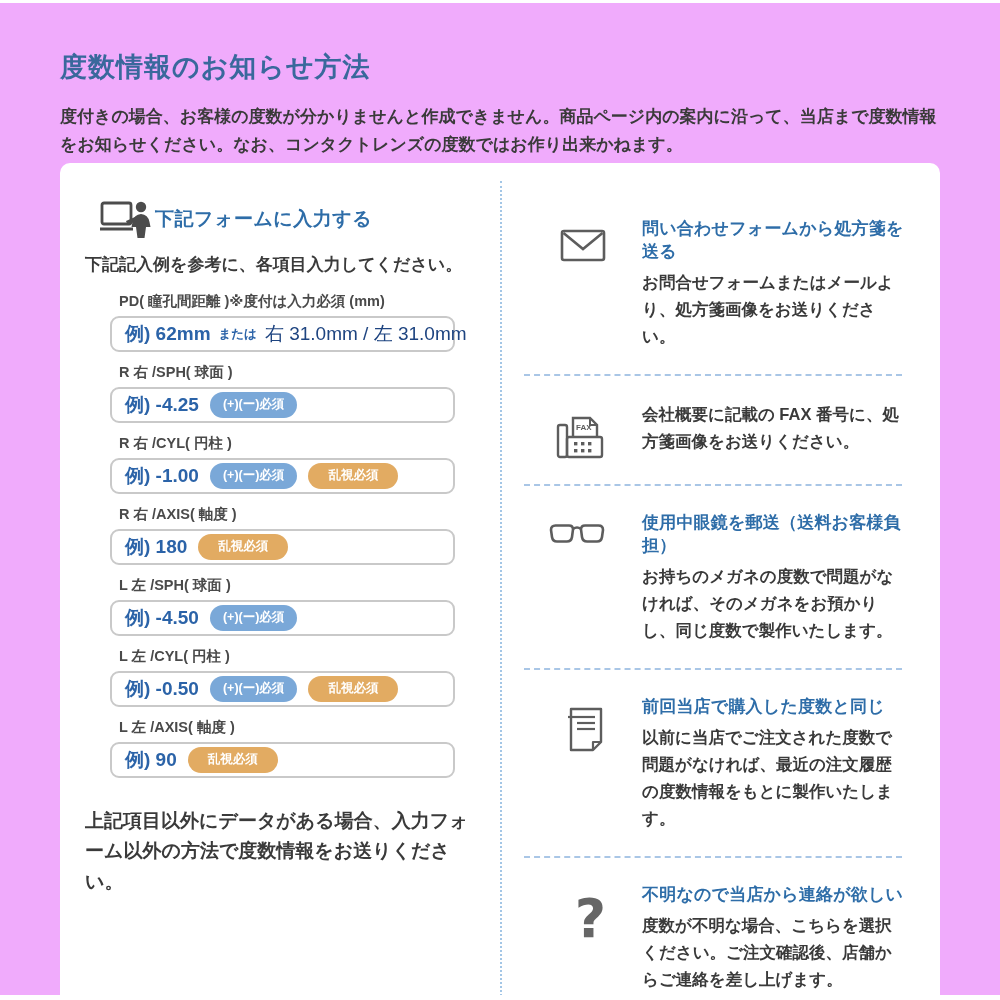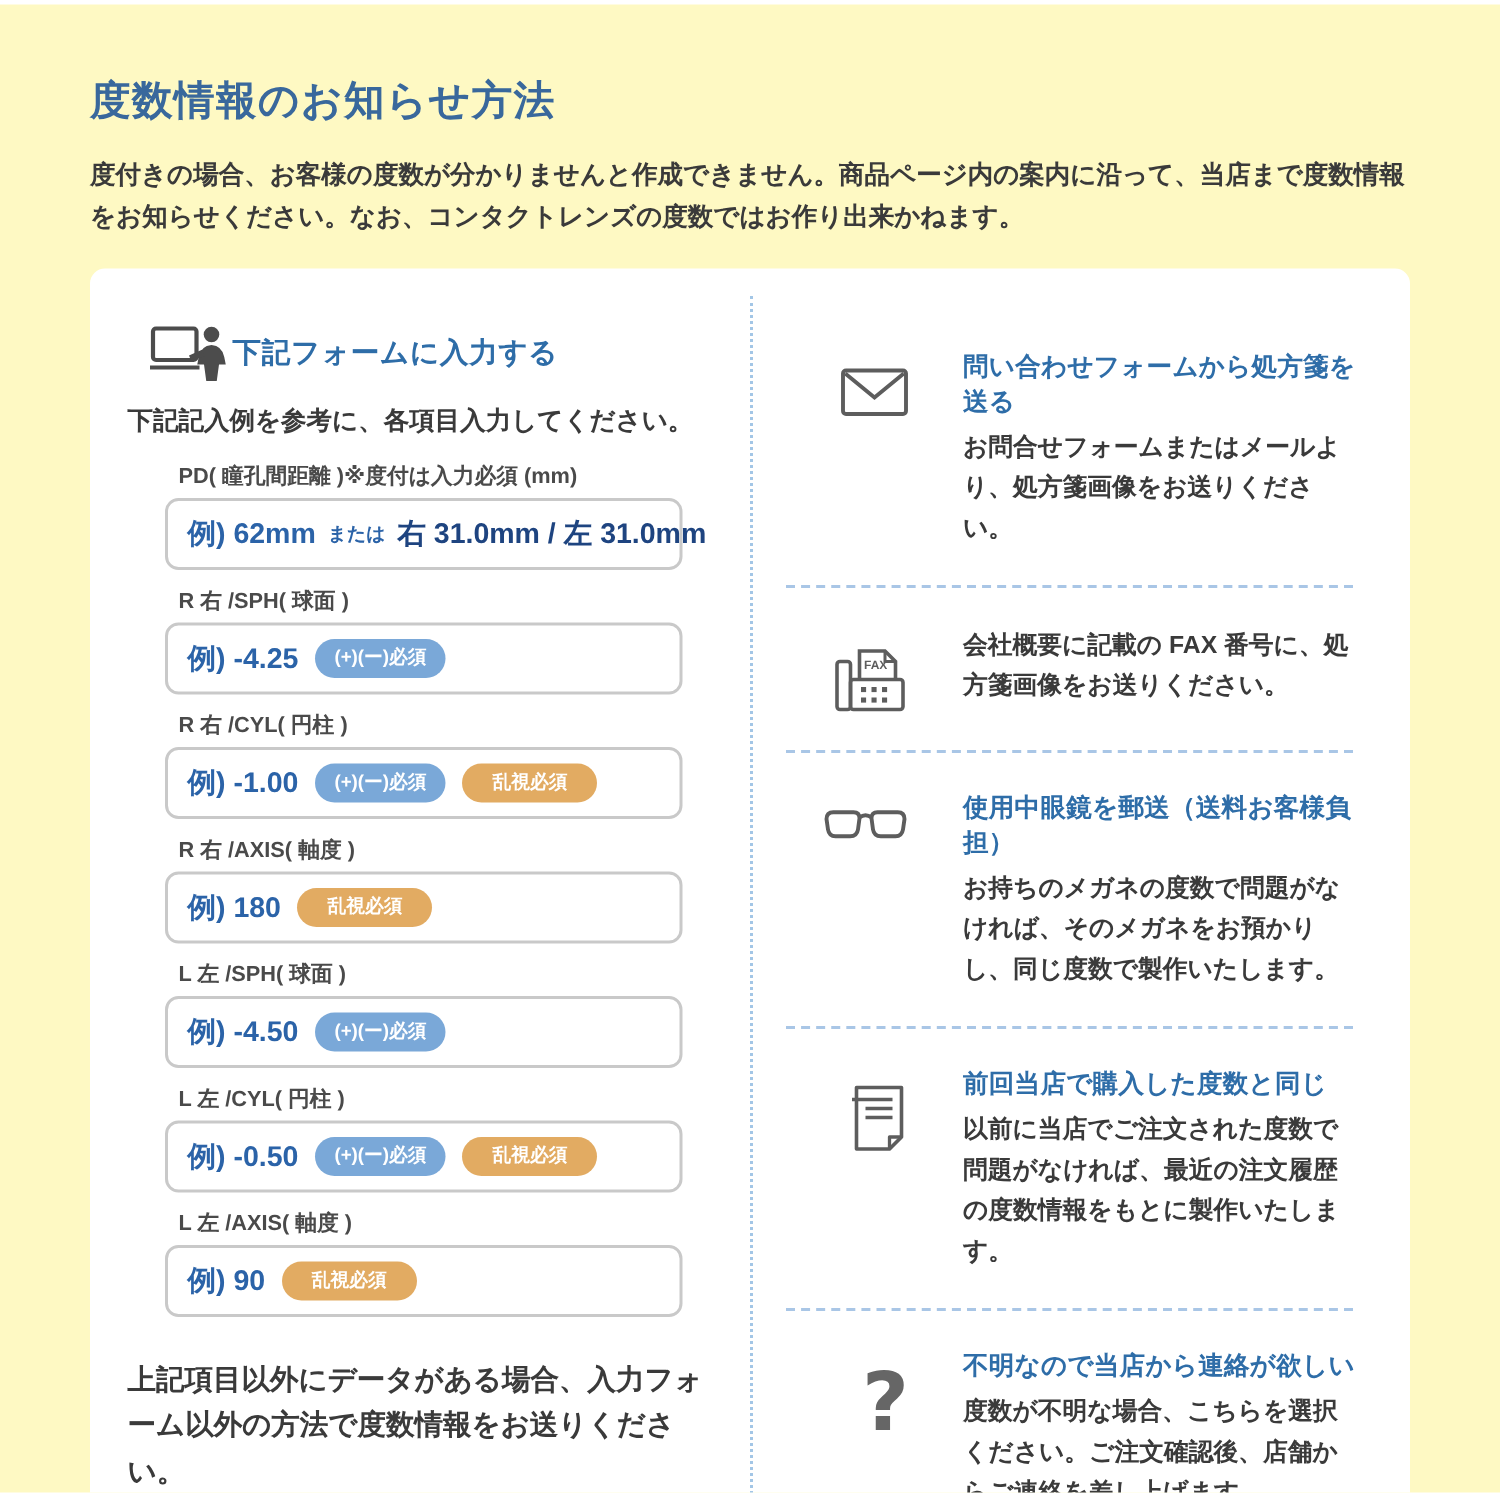--- a/index.html
+++ b/index.html
@@ -6,35 +6,35 @@
   body{
     width:1000px;height:1000px;
     background:#ffffff;
     font-family:"Liberation Sans","DejaVu Sans",sans-serif;
     color:#3c3c3c;
     -webkit-font-smoothing:antialiased;
   }
   .page{
     box-sizing:border-box;
     width:1000px;height:1000px;
-    background:#fef9c3;
+    background:#f0abfc;
     border-top:3px solid #ffffff;
     border-bottom:5px solid #ffffff;
     padding:46px 60px 0 60px;
     overflow:hidden;
   }
   .page-title{
     margin:0 0 18px 0;
     font-size:27px;
     font-weight:700;
     color:#39689c;
     letter-spacing:1px;
   }
   .intro{
-    margin:0 0 20px 0;
+    margin:0 0 4px 0;
     font-size:17px;
     line-height:1.65;
     color:#3a3a3a;
     font-weight:600;
   }
   .card{
     display:flex;
     background:#ffffff;
     border-radius:10px;
     min-height:718px;
@@ -77,42 +77,42 @@
     margin:0 0 5px 9px;
     font-size:14.5px;
     font-weight:700;
     color:#4a4a4a;
   }
   .field-box{
     box-sizing:border-box;
     display:flex;
     align-items:center;
     gap:11px;
-    height:48px;
+    height:36px;
     padding:0 13px;
     background:#ffffff;
     border:2px solid #c9c9c9;
     border-radius:9px;
   }
   .field-value{
     font-size:19px;
     font-weight:700;
     color:#2b63a8;
     white-space:nowrap;
   }
   .field-conj{
     font-size:12.5px;
     font-weight:700;
     color:#2b63a8;
     margin:0 -3px;
     white-space:nowrap;
   }
   .field-value2{
     font-size:19px;
-    font-weight:700;
+    font-weight:400;
     color:#1e4480;
     white-space:nowrap;
   }
   .badge{
     display:inline-block;
     padding:4px 13px 5px 13px;
     border-radius:999px;
     font-size:12.5px;
     font-weight:700;
     color:#ffffff;

